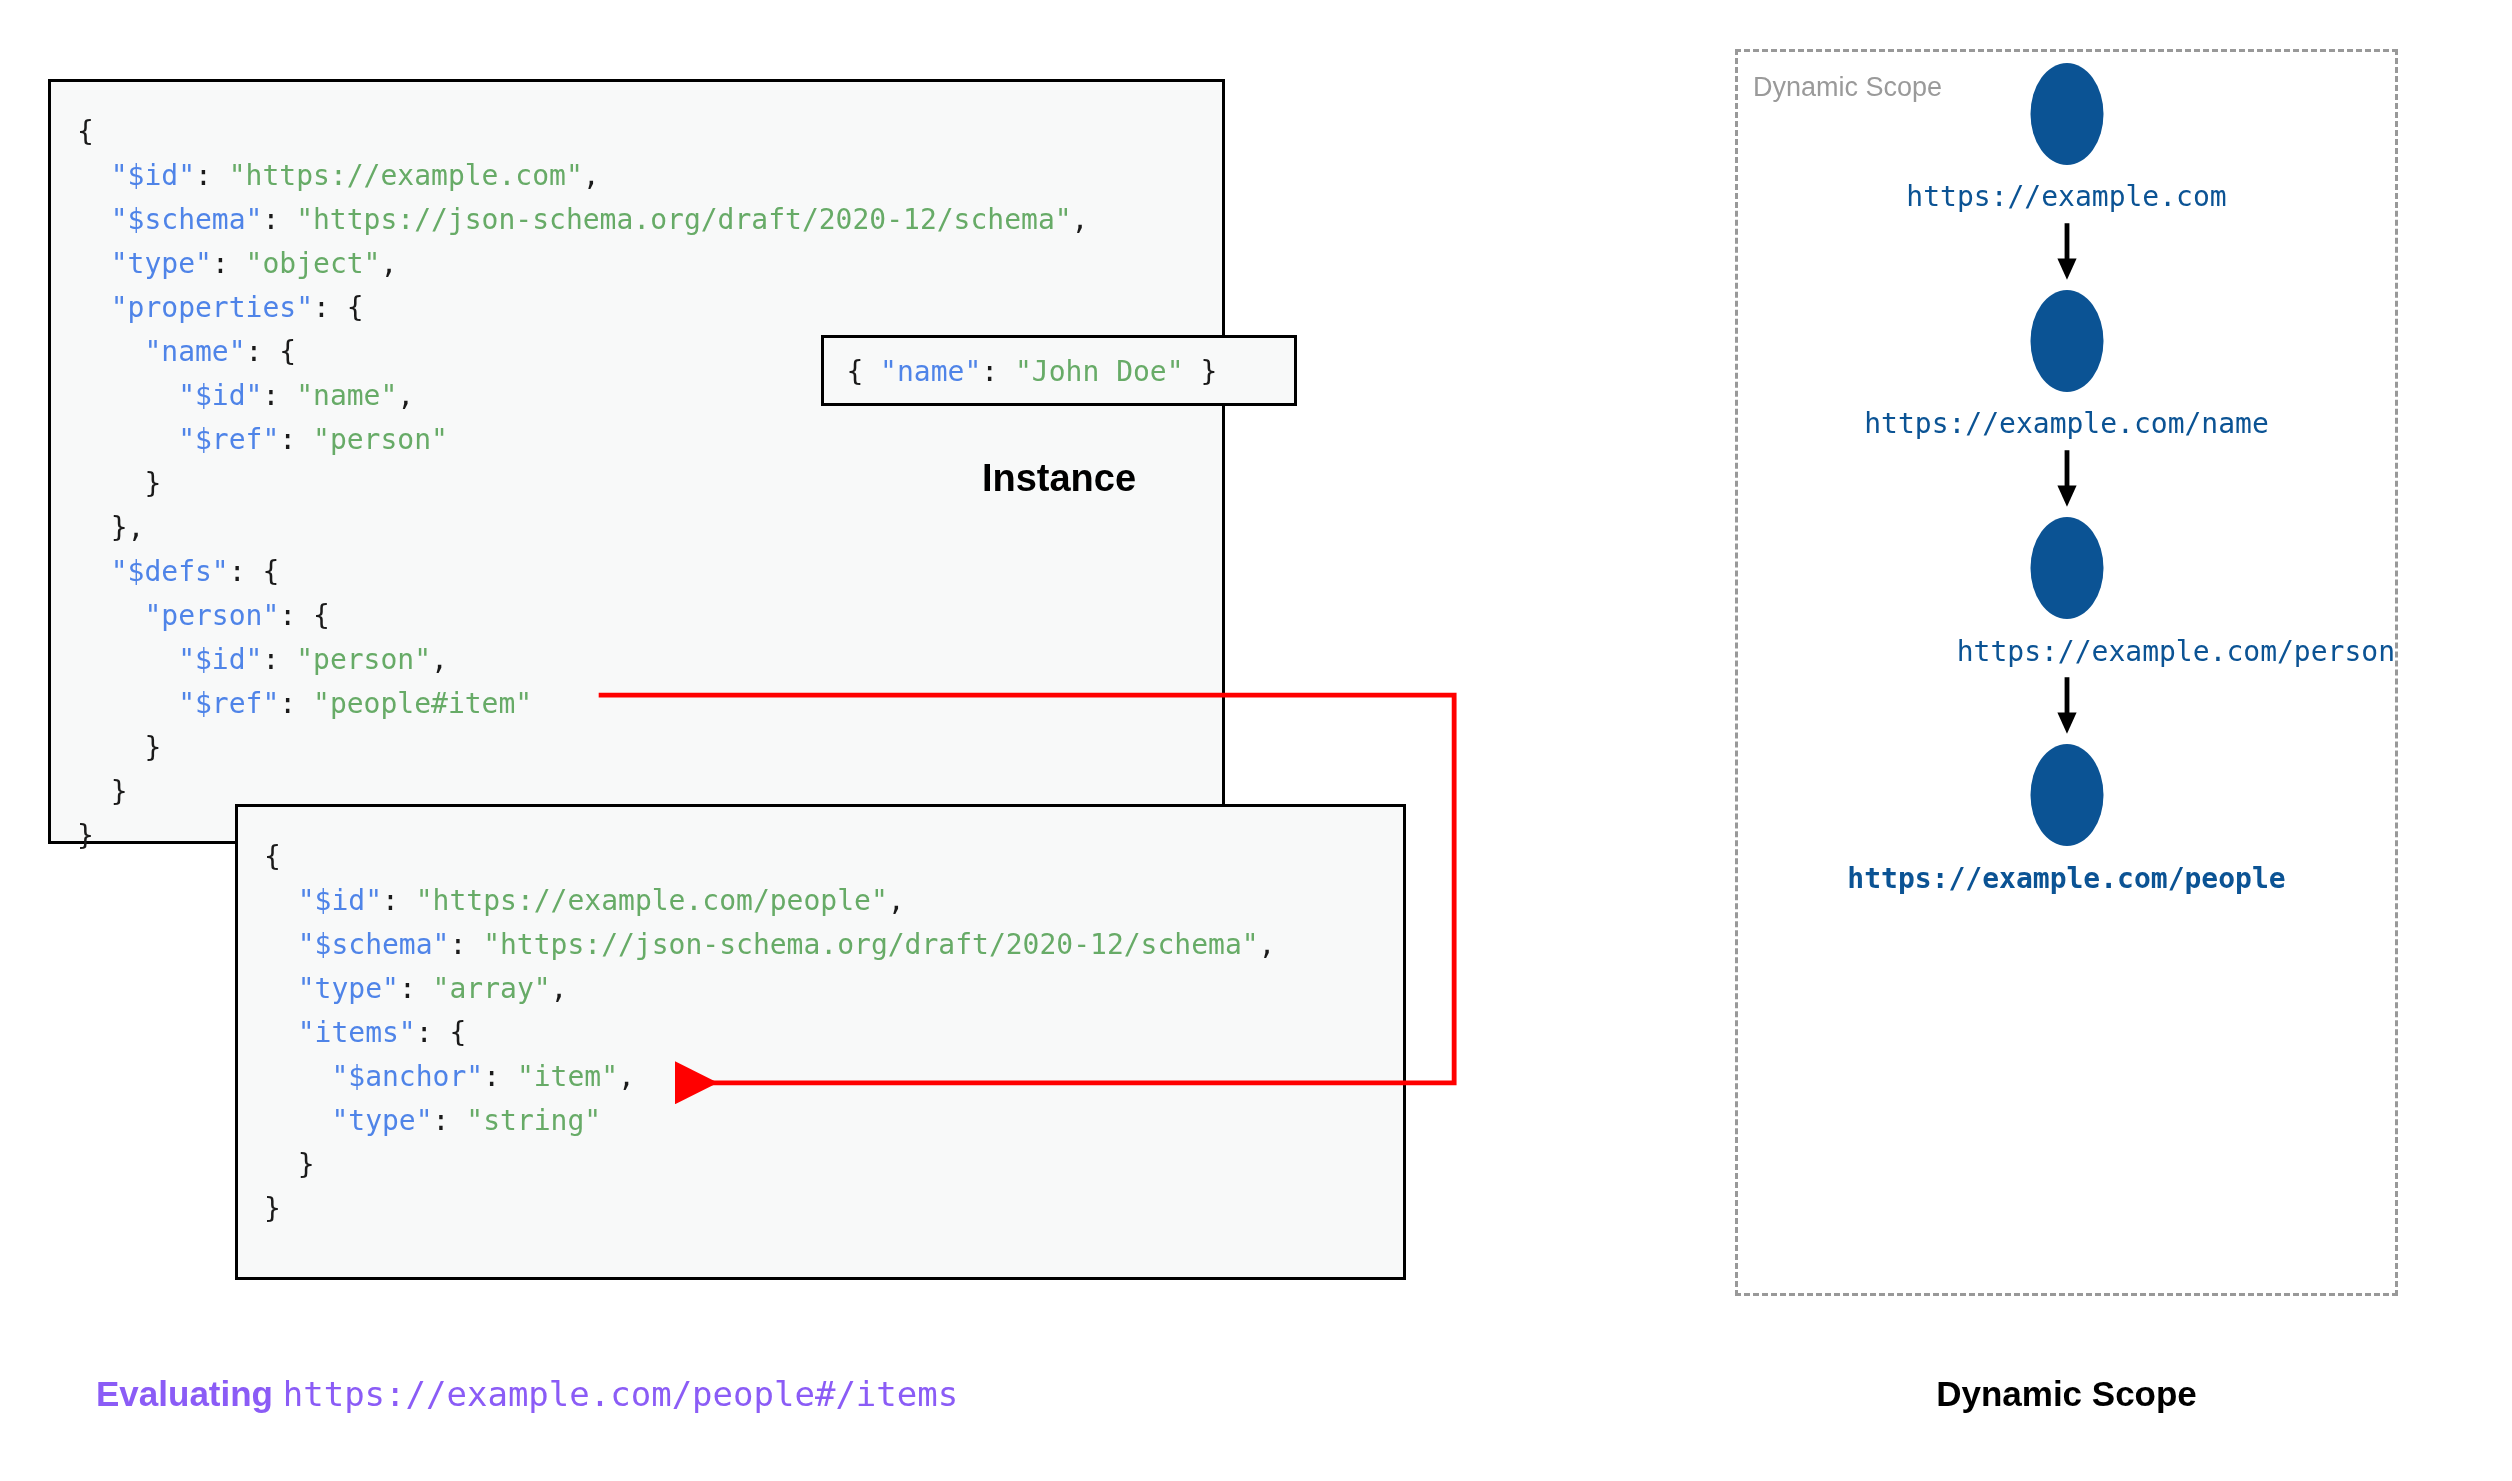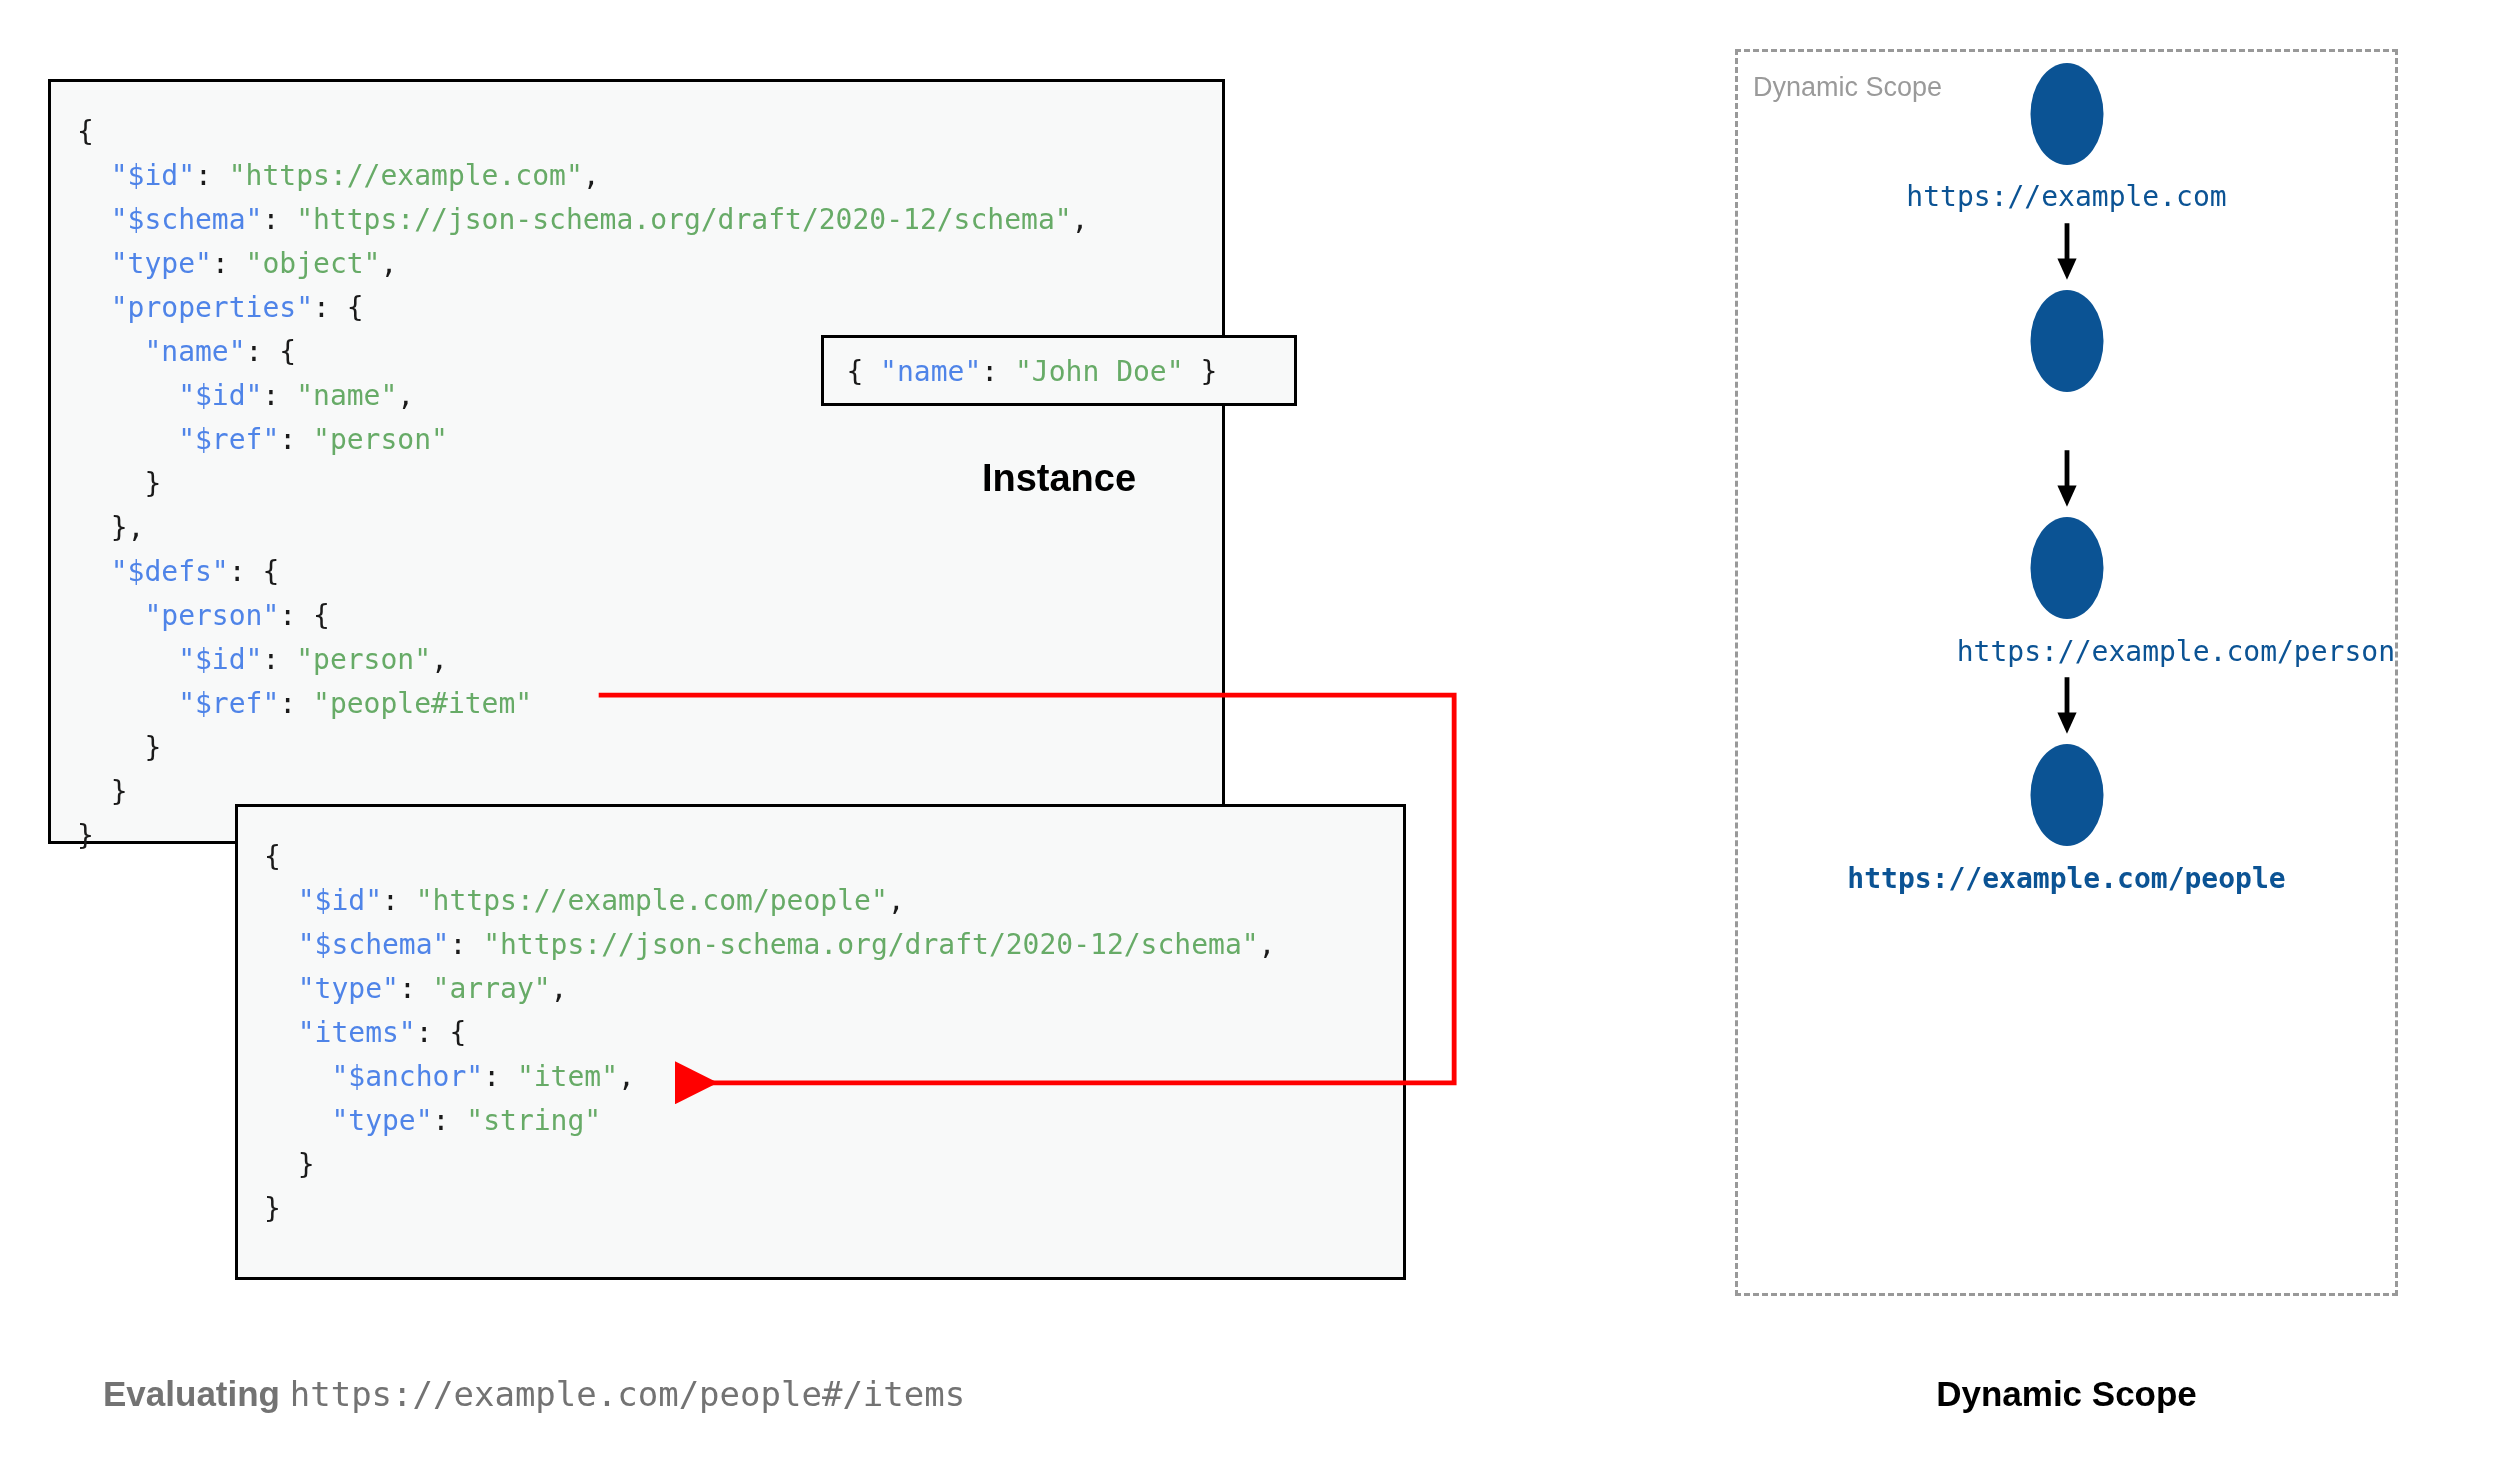--- a/index.html
+++ b/index.html
@@ -82,22 +82,22 @@
     font-family:"DejaVu Sans Mono","Liberation Mono",monospace;
     font-size:28px;color:#0b5394;white-space:nowrap;
   }
   .scope-arrow{
     position:absolute;left:50%;transform:translateX(-50%);
     width:32px;height:57px;
   }
 
   
   #evaluating-caption{
-    position:absolute;left:103px;top:1374px;
-    font-size:35px;white-space:nowrap;color:#737373;
+    position:absolute;left:96px;top:1374px;
+    font-size:35px;white-space:nowrap;color:#8b5cf6;
   }
   #evaluating-caption .lbl{font-weight:bold;}
   #evaluating-caption .mono{
     font-family:"DejaVu Sans Mono","Liberation Mono",monospace;
     font-weight:normal;font-size:34px;
   }
   #dynamic-scope-bottom-caption{
     position:absolute;left:1735px;top:1374px;width:663px;
     text-align:center;font-size:35px;font-weight:bold;color:#000;
   }
@@ -157,20 +157,21 @@
   <div class="scope-chain">
 
     <div class="scope-node" style="top:10.7px;"></div>
     <div class="scope-url" style="top:128px;">https://example.com</div>
     <svg class="scope-arrow" style="top:171px;" viewBox="0 0 60 106">
       <path d="M30,0 L30,82" stroke="#000" stroke-width="9" fill="none"></path>
       <path d="M30,106 L12,66 L48,66 z" fill="#000"></path>
     </svg>
 
     <div class="scope-node" style="top:238px;"></div>
+    <div class="scope-url" style="top:355px;">https://example.com/name</div>
     <svg class="scope-arrow" style="top:398px;" viewBox="0 0 60 106">
       <path d="M30,0 L30,82" stroke="#000" stroke-width="9" fill="none"></path>
       <path d="M30,106 L12,66 L48,66 z" fill="#000"></path>
     </svg>
 
     <div class="scope-node" style="top:465px;"></div>
     <div class="scope-url" style="top:583px;text-align:right;">https://example.com/person</div>
     <svg class="scope-arrow" style="top:625px;" viewBox="0 0 60 106">
       <path d="M30,0 L30,82" stroke="#000" stroke-width="9" fill="none"></path>
       <path d="M30,106 L12,66 L48,66 z" fill="#000"></path>

